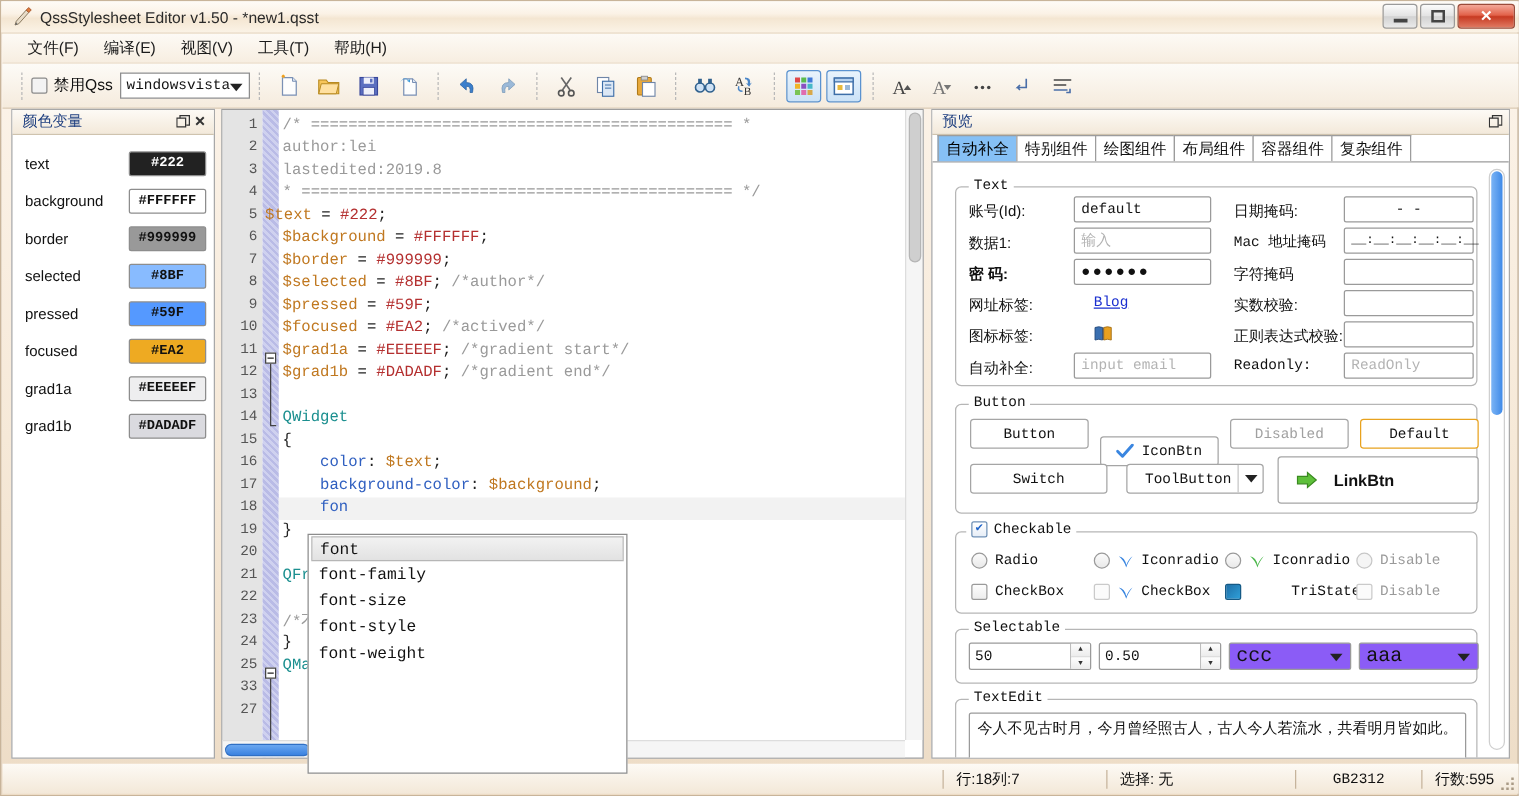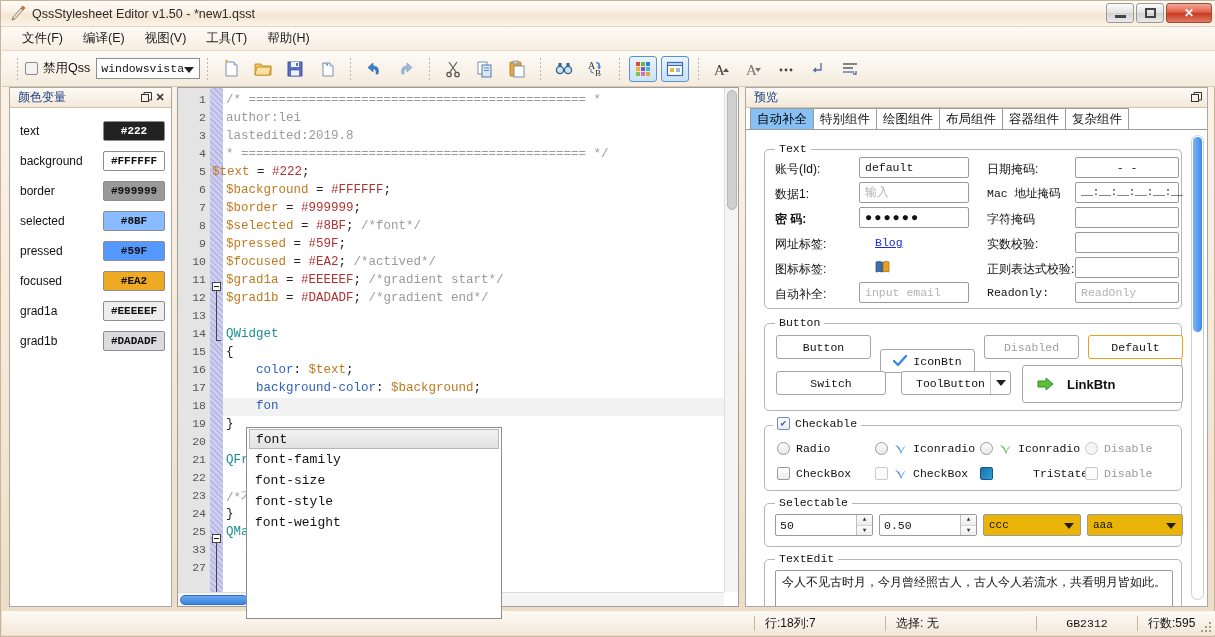--- a/index.html
+++ b/index.html
@@ -283,23 +283,23 @@
   .spin .btns {
     width: 16px; height: 100%; border-left: 1px solid #bdbdbd;
     display: flex; flex-direction: column;
   }
   .spin .btns div {
     flex: 1; display: flex; align-items: center; justify-content: center; font-size: 6px;
     background: linear-gradient(to bottom,#fdfdfd,#ececec); color: #333;
   }
   .spin .btns div:first-child { border-bottom: 1px solid #d5d5d5; }
   .combo {
-    position: absolute; height: 22px; border: 1px solid #9a9a9a; background: #eab308;
+    position: absolute; height: 22px; border: 1px solid #9a9a9a; background: #8b5cf6;
     border-radius: 2px; display: flex; align-items: center; padding-left: 5px;
-    font-family: "Liberation Mono", monospace; font-size: 11px; color: #111;
+    font-family: "Liberation Mono", monospace; font-size: 16px; color: #111;
   }
   .combo .arw {
     position: absolute; right: 6px; top: 8px;
     border-left: 5px solid transparent; border-right: 5px solid transparent;
     border-top: 6px solid #222;
   }
   .tedit {
     position: absolute; border: 1px solid #9a9a9a; background: #fff; border-radius: 2px;
     padding: 3px 6px; font-size: 12px; color: #111; line-height: 17px;
     font-family: "Liberation Sans", sans-serif; overflow: hidden;
@@ -566,21 +566,21 @@
         <div class="cline" style="top: 41px; left: 48px;"><span class="k-cmt">lastedited:2019.8</span></div>
         <div class="ln" style="top: 59px;">4</div>
         <div class="cline" style="top: 59px; left: 48px;"><span class="k-cmt">* ============================================== */</span></div>
         <div class="ln" style="top: 77px;">5</div>
         <div class="cline" style="top: 77px; left: 34px;"><span class="k-var">$text</span> = <span class="k-num">#222</span>;</div>
         <div class="ln" style="top: 95px;">6</div>
         <div class="cline" style="top: 95px; left: 48px;"><span class="k-var">$background</span> = <span class="k-num">#FFFFFF</span>;</div>
         <div class="ln" style="top: 113px;">7</div>
         <div class="cline" style="top: 113px; left: 48px;"><span class="k-var">$border</span> = <span class="k-num">#999999</span>;</div>
         <div class="ln" style="top: 131px;">8</div>
-        <div class="cline" style="top: 131px; left: 48px;"><span class="k-var">$selected</span> = <span class="k-num">#8BF</span>; <span class="k-cmt">/*font*/</span></div>
+        <div class="cline" style="top: 131px; left: 48px;"><span class="k-var">$selected</span> = <span class="k-num">#8BF</span>; <span class="k-cmt">/*author*/</span></div>
         <div class="ln" style="top: 149px;">9</div>
         <div class="cline" style="top: 149px; left: 48px;"><span class="k-var">$pressed</span> = <span class="k-num">#59F</span>;</div>
         <div class="ln" style="top: 167px;">10</div>
         <div class="cline" style="top: 167px; left: 48px;"><span class="k-var">$focused</span> = <span class="k-num">#EA2</span>; <span class="k-cmt">/*actived*/</span></div>
         <div class="ln" style="top: 185px;">11</div>
         <div class="cline" style="top: 185px; left: 48px;"><span class="k-var">$grad1a</span> = <span class="k-num">#EEEEEF</span>; <span class="k-cmt">/*gradient start*/</span></div>
         <div class="ln" style="top: 203px;">12</div>
         <div class="cline" style="top: 203px; left: 48px;"><span class="k-var">$grad1b</span> = <span class="k-num">#DADADF</span>; <span class="k-cmt">/*gradient end*/</span></div>
         <div class="ln" style="top: 221px;">13</div>
         <div class="cline" style="top: 221px; left: 48px;"></div>

